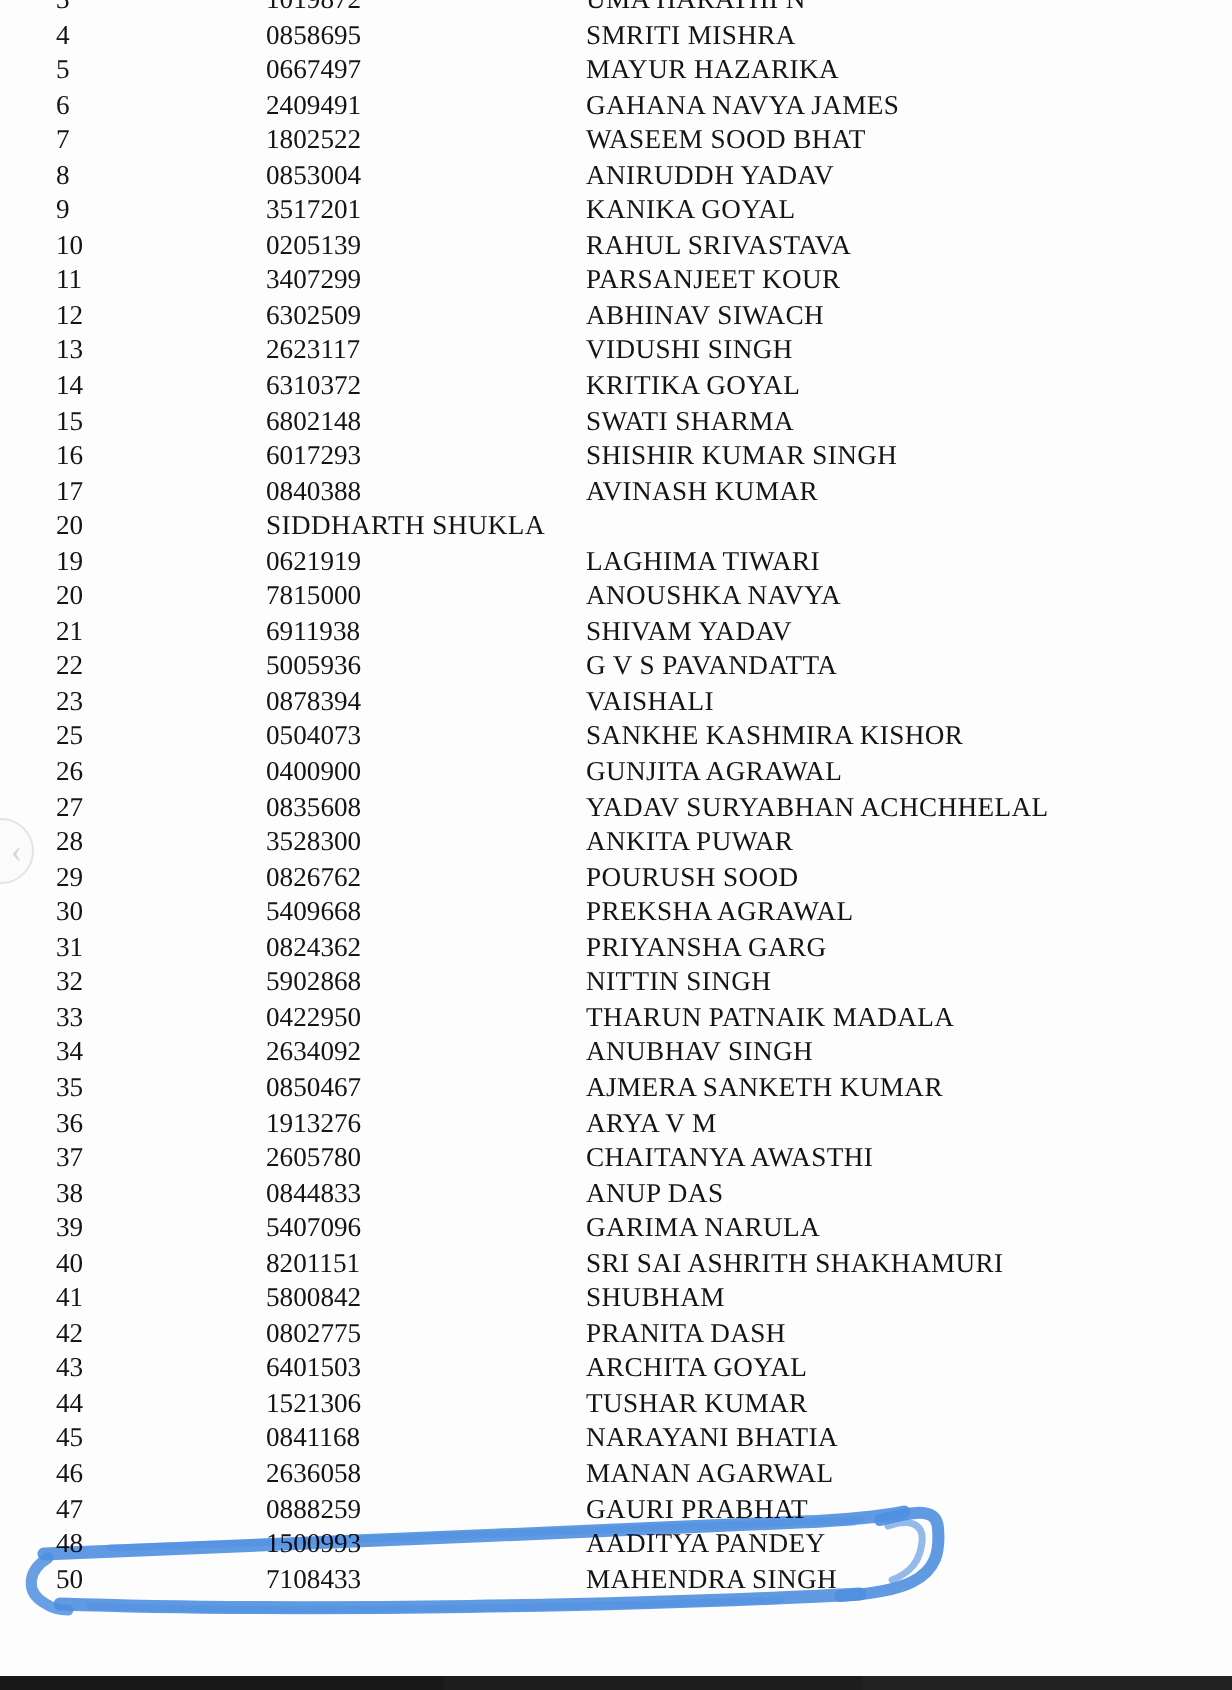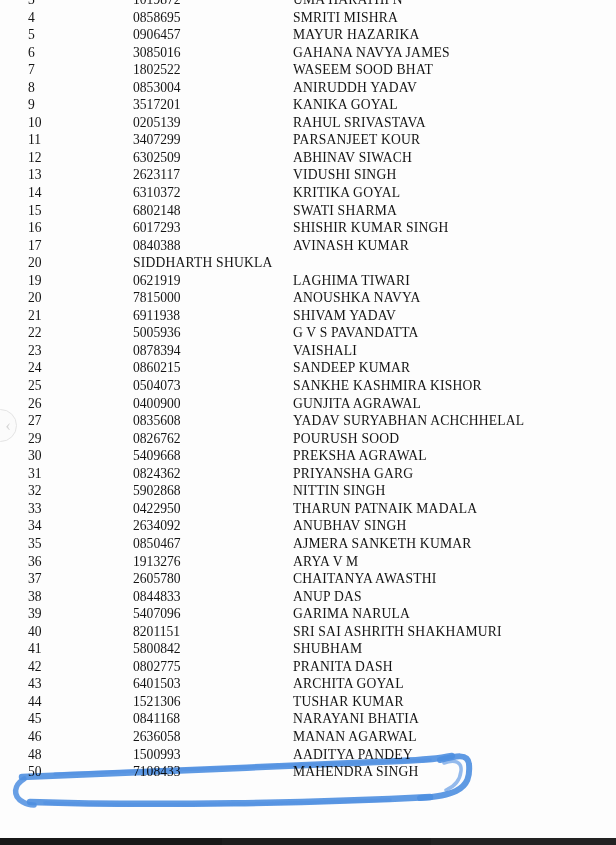--- a/index.html
+++ b/index.html
@@ -58,26 +58,26 @@
         <span class="cell roll">1019872</span>
         <span class="cell name">UMA HARATHI N</span>
       </div>
       <div class="row">
         <span class="cell rank">4</span>
         <span class="cell roll">0858695</span>
         <span class="cell name">SMRITI MISHRA</span>
       </div>
       <div class="row">
         <span class="cell rank">5</span>
-        <span class="cell roll">0906457</span>
+        <span class="cell roll">0667497</span>
         <span class="cell name">MAYUR HAZARIKA</span>
       </div>
       <div class="row">
         <span class="cell rank">6</span>
-        <span class="cell roll">3085016</span>
+        <span class="cell roll">2409491</span>
         <span class="cell name">GAHANA NAVYA JAMES</span>
       </div>
       <div class="row">
         <span class="cell rank">7</span>
         <span class="cell roll">1802522</span>
         <span class="cell name">WASEEM SOOD BHAT</span>
       </div>
       <div class="row">
         <span class="cell rank">8</span>
         <span class="cell roll">0853004</span>
@@ -151,40 +151,40 @@
         <span class="cell rank">22</span>
         <span class="cell roll">5005936</span>
         <span class="cell name">G V S PAVANDATTA</span>
       </div>
       <div class="row">
         <span class="cell rank">23</span>
         <span class="cell roll">0878394</span>
         <span class="cell name">VAISHALI</span>
       </div>
       <div class="row">
-        <span class="cell rank">24</span>
-        <span class="cell roll">0860215</span>
-        <span class="cell name">SANDEEP KUMAR</span>
-      </div>
-      <div class="row">
         <span class="cell rank">25</span>
         <span class="cell roll">0504073</span>
         <span class="cell name">SANKHE KASHMIRA KISHOR</span>
       </div>
       <div class="row">
         <span class="cell rank">26</span>
         <span class="cell roll">0400900</span>
         <span class="cell name">GUNJITA AGRAWAL</span>
       </div>
       <div class="row">
         <span class="cell rank">27</span>
         <span class="cell roll">0835608</span>
         <span class="cell name">YADAV SURYABHAN ACHCHHELAL</span>
       </div>
       <div class="row">
+        <span class="cell rank">28</span>
+        <span class="cell roll">3528300</span>
+        <span class="cell name">ANKITA PUWAR</span>
+      </div>
+      <div class="row">
         <span class="cell rank">29</span>
         <span class="cell roll">0826762</span>
         <span class="cell name">POURUSH SOOD</span>
       </div>
       <div class="row">
         <span class="cell rank">30</span>
         <span class="cell roll">5409668</span>
         <span class="cell name">PREKSHA AGRAWAL</span>
       </div>
       <div class="row">
@@ -259,20 +259,25 @@
       </div>
       <div class="row">
         <span class="cell rank">45</span>
         <span class="cell roll">0841168</span>
         <span class="cell name">NARAYANI BHATIA</span>
       </div>
       <div class="row">
         <span class="cell rank">46</span>
         <span class="cell roll">2636058</span>
         <span class="cell name">MANAN AGARWAL</span>
+      </div>
+      <div class="row">
+        <span class="cell rank">47</span>
+        <span class="cell roll">0888259</span>
+        <span class="cell name">GAURI PRABHAT</span>
       </div>
       <div class="row">
         <span class="cell rank">48</span>
         <span class="cell roll">1500993</span>
         <span class="cell name">AADITYA PANDEY</span>
       </div>
       <div class="row">
         <span class="cell rank">50</span>
         <span class="cell roll">7108433</span>
         <span class="cell name">MAHENDRA SINGH</span>

